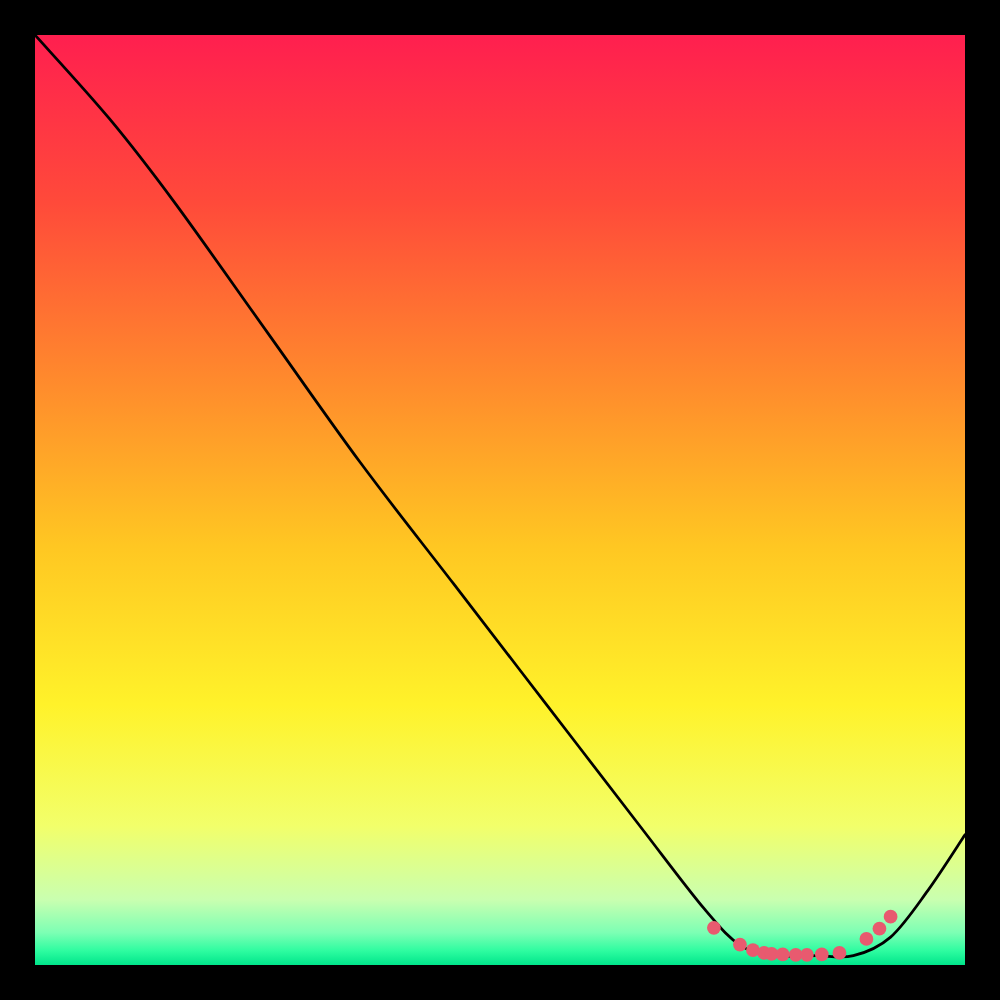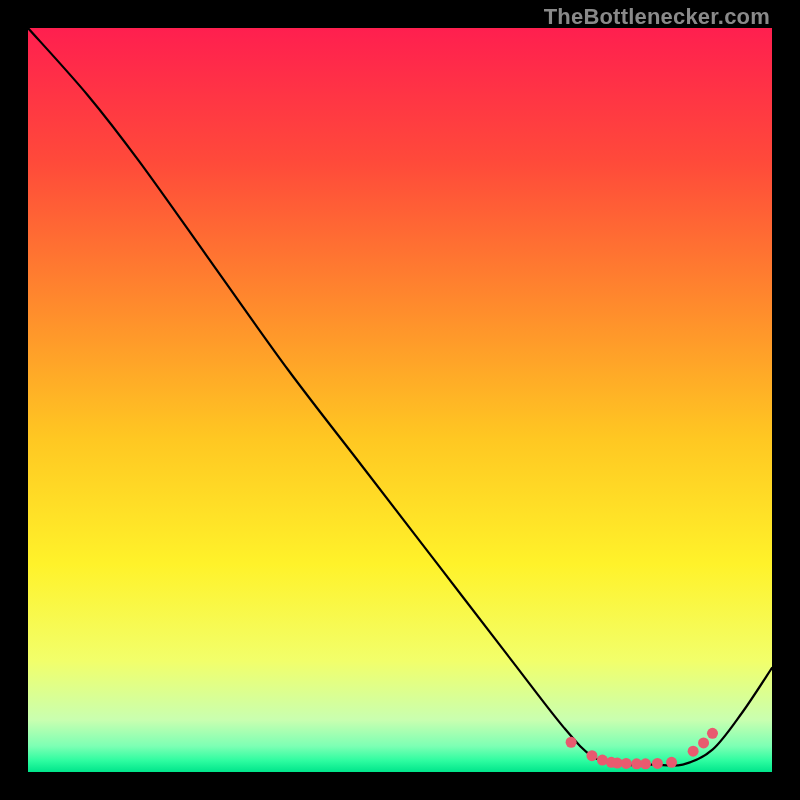--- a/index.html
+++ b/index.html
@@ -34,21 +34,20 @@
     font-weight: 600;
     letter-spacing: 0.2px;
     user-select: none;
     pointer-events: none;
   }
 </style>
 </head>
 <body>
 
 <div class="frame">
-  <div class="watermark">TheBottleneсker.com</div>
 
   <svg class="plot" viewBox="0 0 744 744" preserveAspectRatio="none">
     <defs>
       <linearGradient id="bg-grad" x1="0" y1="0" x2="0" y2="1">
           <stop offset="0%" stop-color="#ff1f4f"></stop>
           <stop offset="18%" stop-color="#ff4a3a"></stop>
           <stop offset="38%" stop-color="#ff8d2c"></stop>
           <stop offset="55.00000000000001%" stop-color="#ffc722"></stop>
           <stop offset="72%" stop-color="#fff22a"></stop>
           <stop offset="85%" stop-color="#f2ff6a"></stop>

